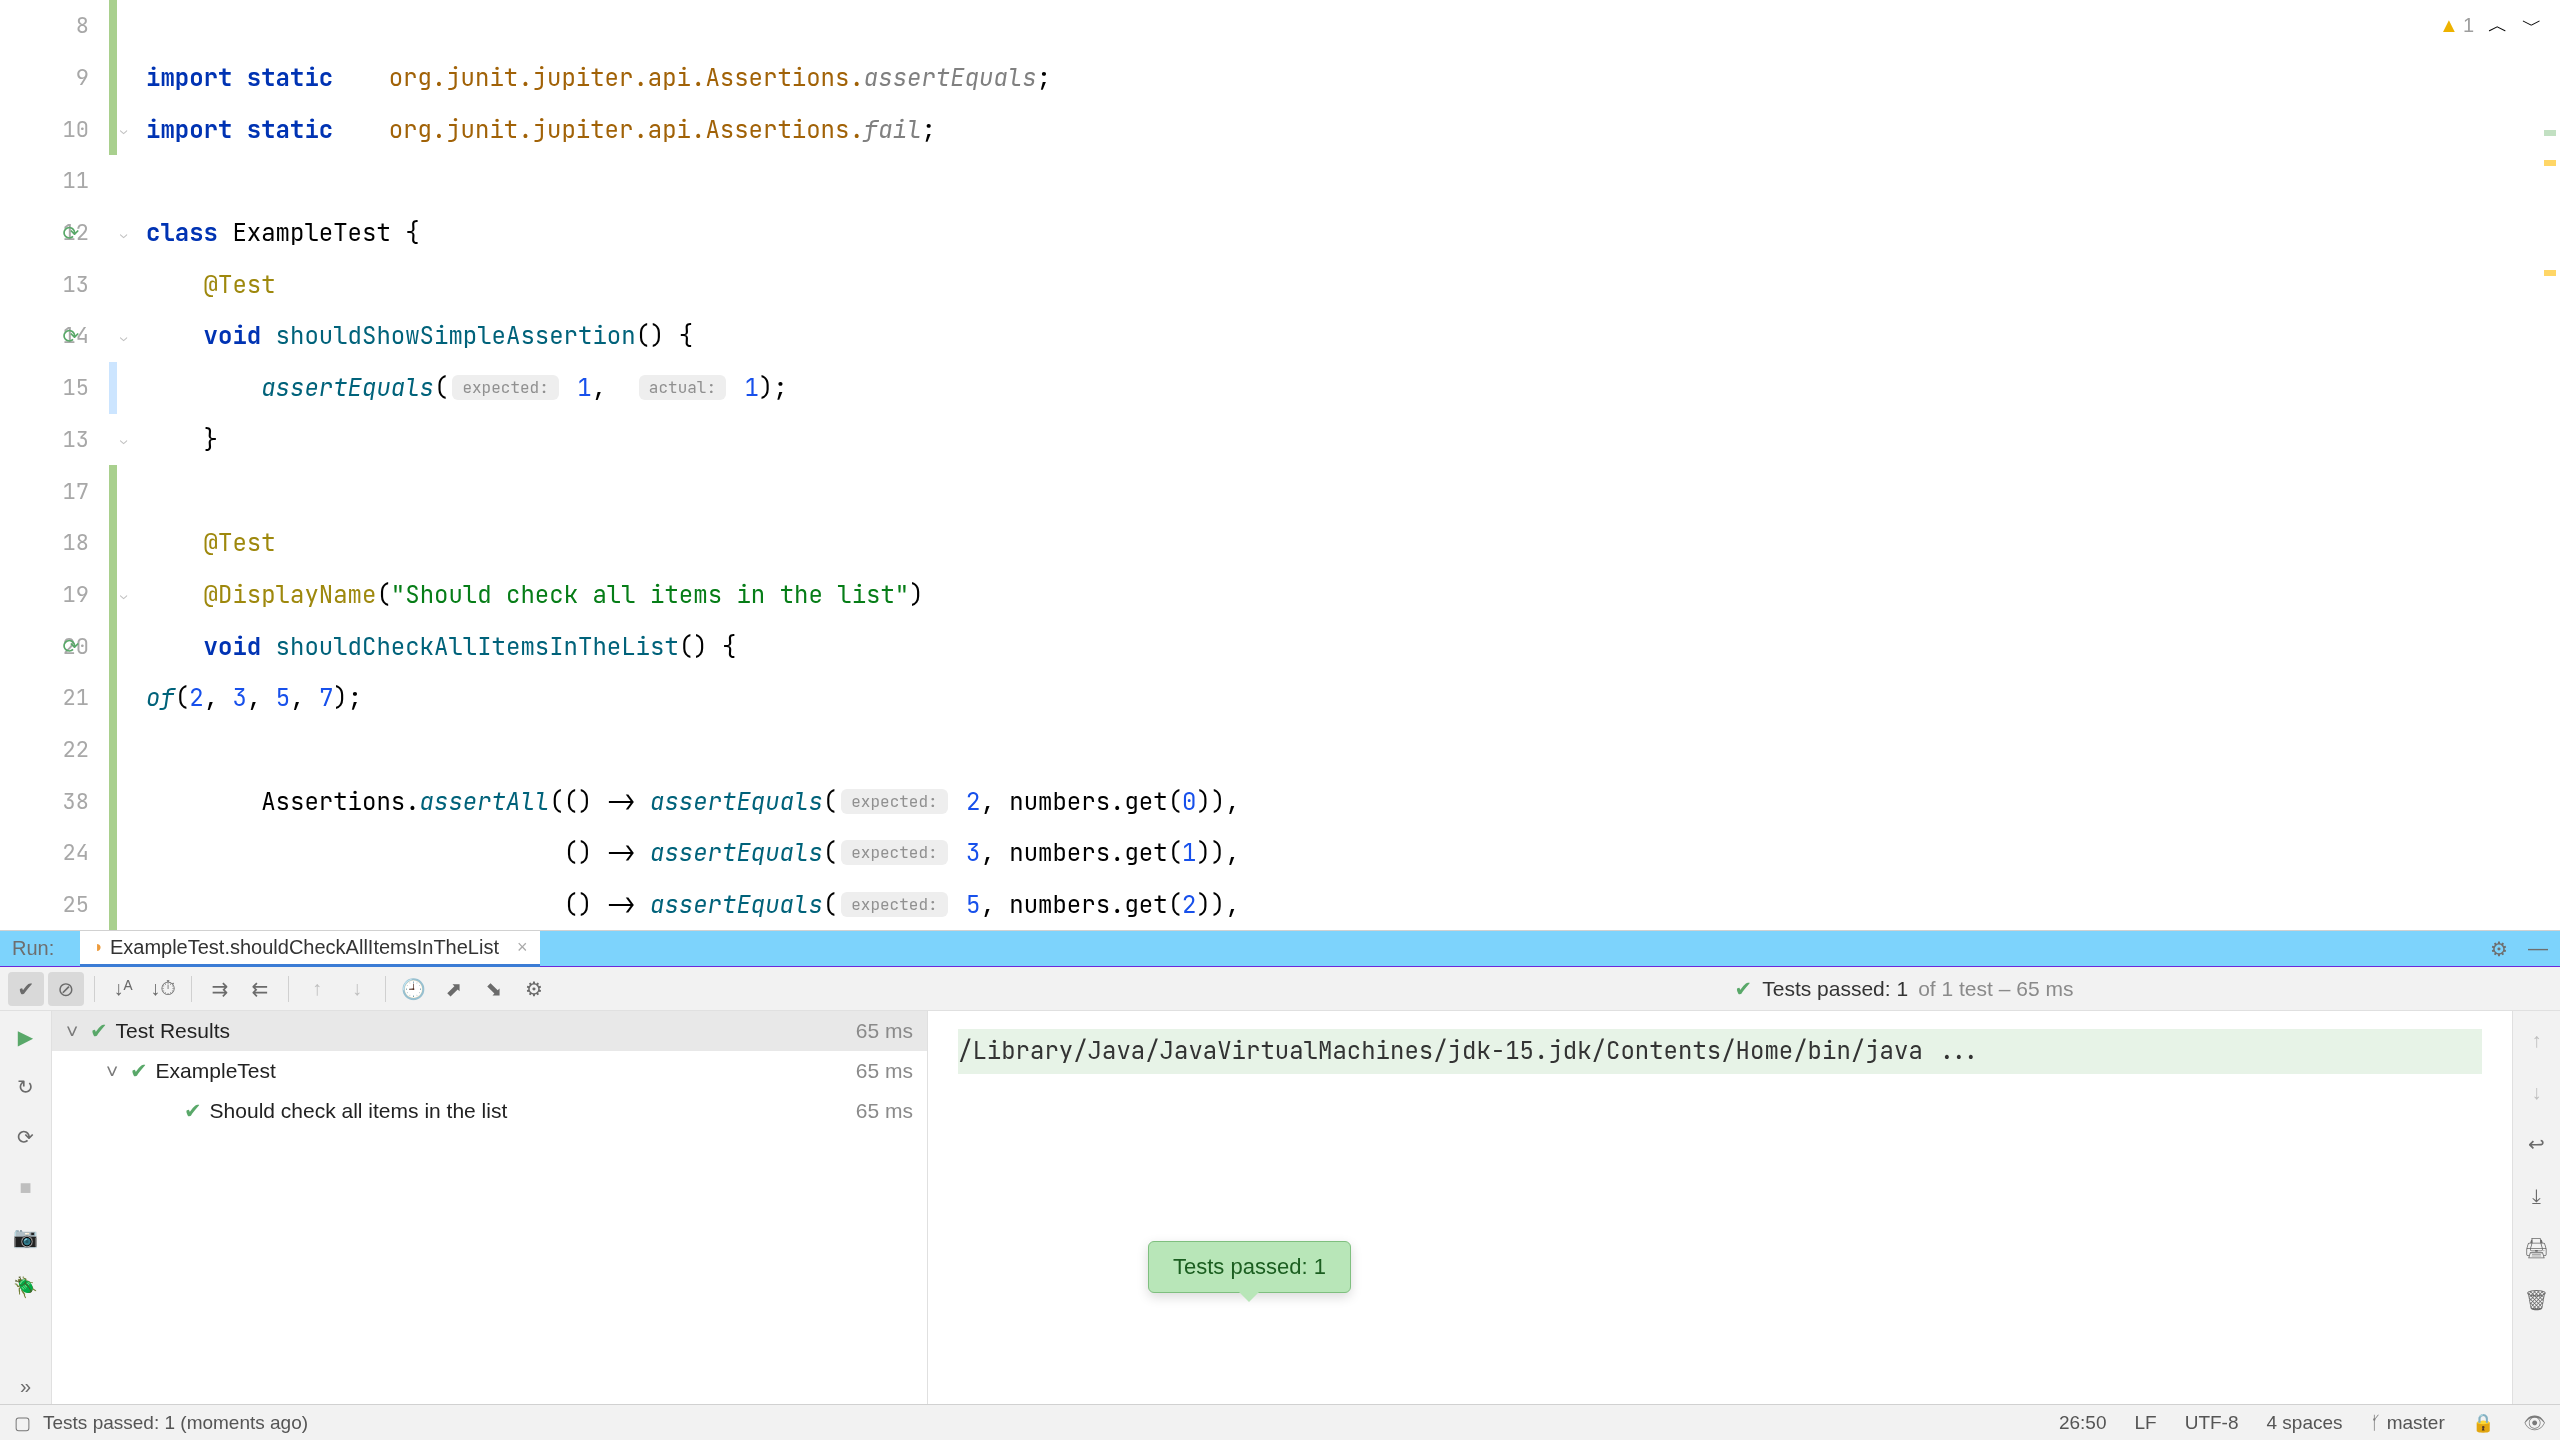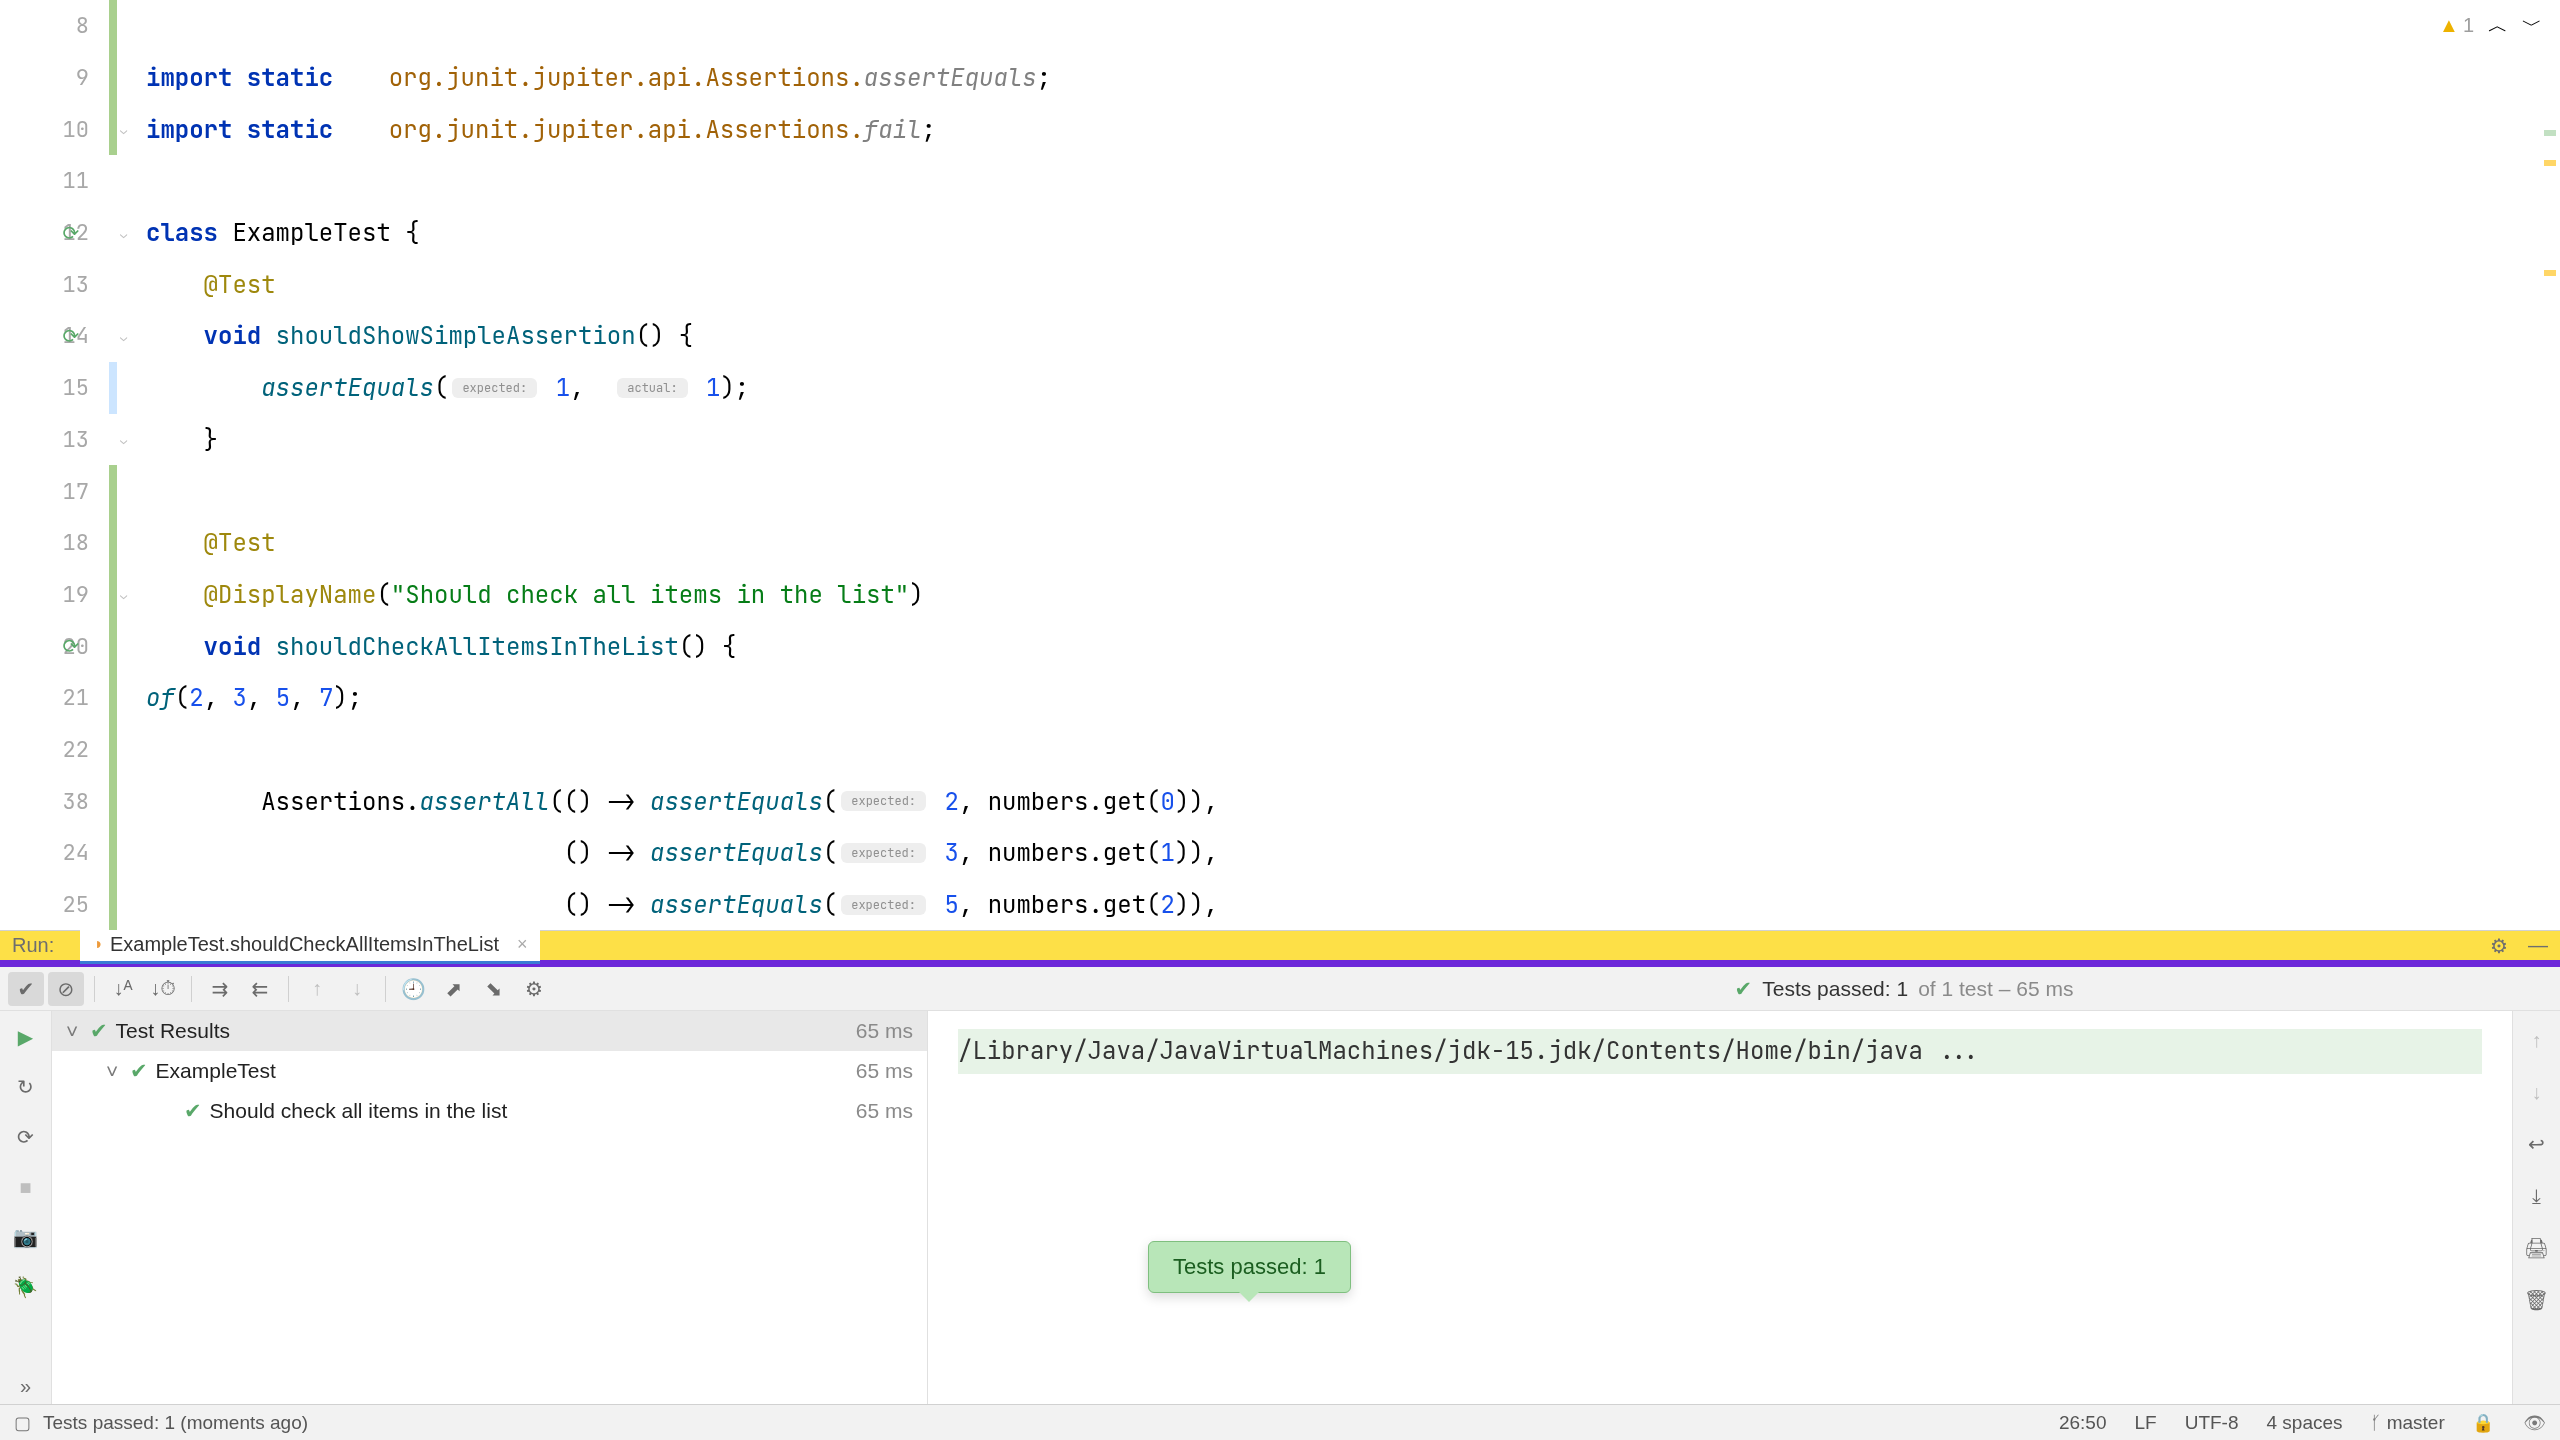--- a/index.html
+++ b/index.html
@@ -100,21 +100,21 @@
 .string { color: #067d17; }
 .method { color: #00627a; }
 .staticm { color: #00627a; font-style: italic; }
 .num { color: #1750eb; }
 .param-hint {
   background: #eeeeee;
   color: #909090;
   font-style: normal;
   padding: 2px 10px;
   border-radius: 6px;
-  font-size: 12px;
+  font-size: 16px;
   margin: 0 4px;
 }
 .cls { color: #000; }
 
 .editor-top-icons {
   position: absolute;
   top: 12px;
   right: 18px;
   display: flex;
   align-items: center;
@@ -152,22 +152,22 @@
   display: flex;
   flex-direction: column;
   border-top: 1px solid #d1d1d1;
   background: #f2f2f2;
 }
 .run-tabbar {
   height: 36px;
   display: flex;
   align-items: center;
   padding: 0 12px;
-  background: #fde047;
-  border-bottom: 7px solid #6d28d9;
+  background: #7dd3fc;
+  border-bottom: 1px solid #6d28d9;
 }
 .run-label { color: #6e6e6e; font-size: 20px; margin-right: 26px; }
 .run-tab {
   display: flex;
   align-items: center;
   gap: 8px;
   padding: 0 12px;
   height: 36px;
   background: #fff;
   border-bottom: 3px solid #3b7cd5;

